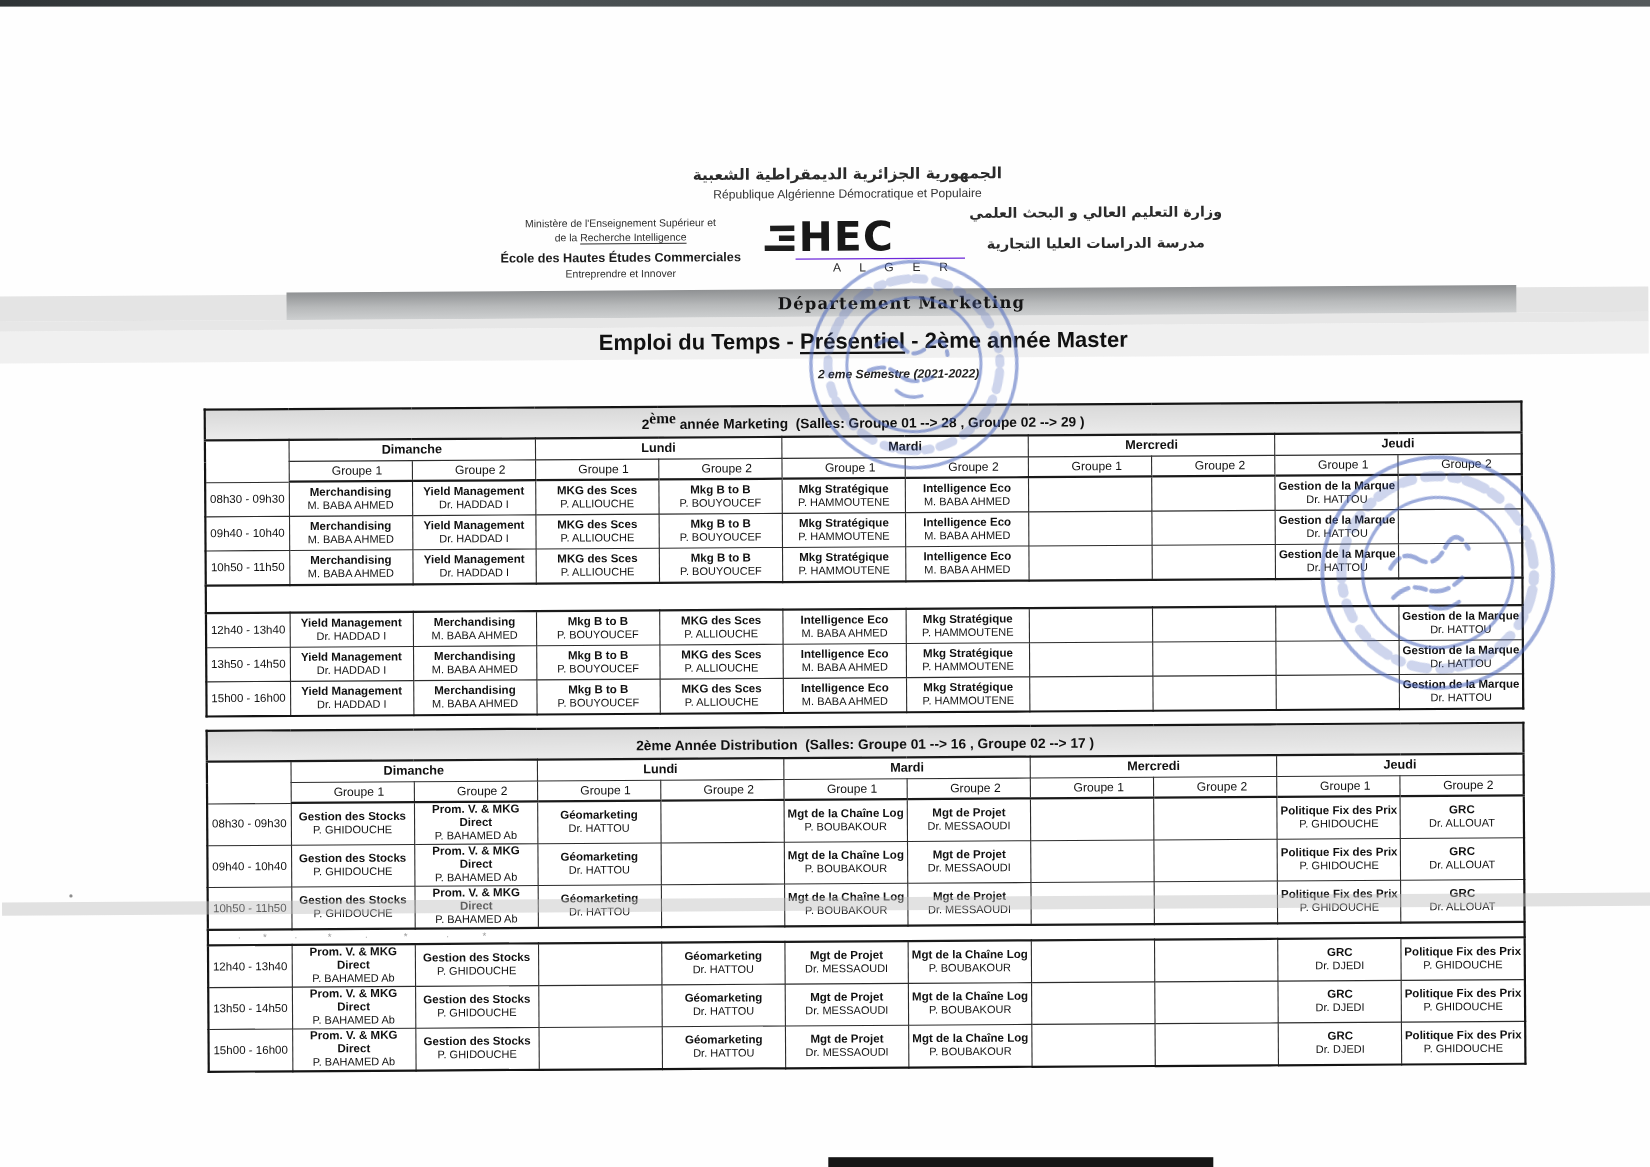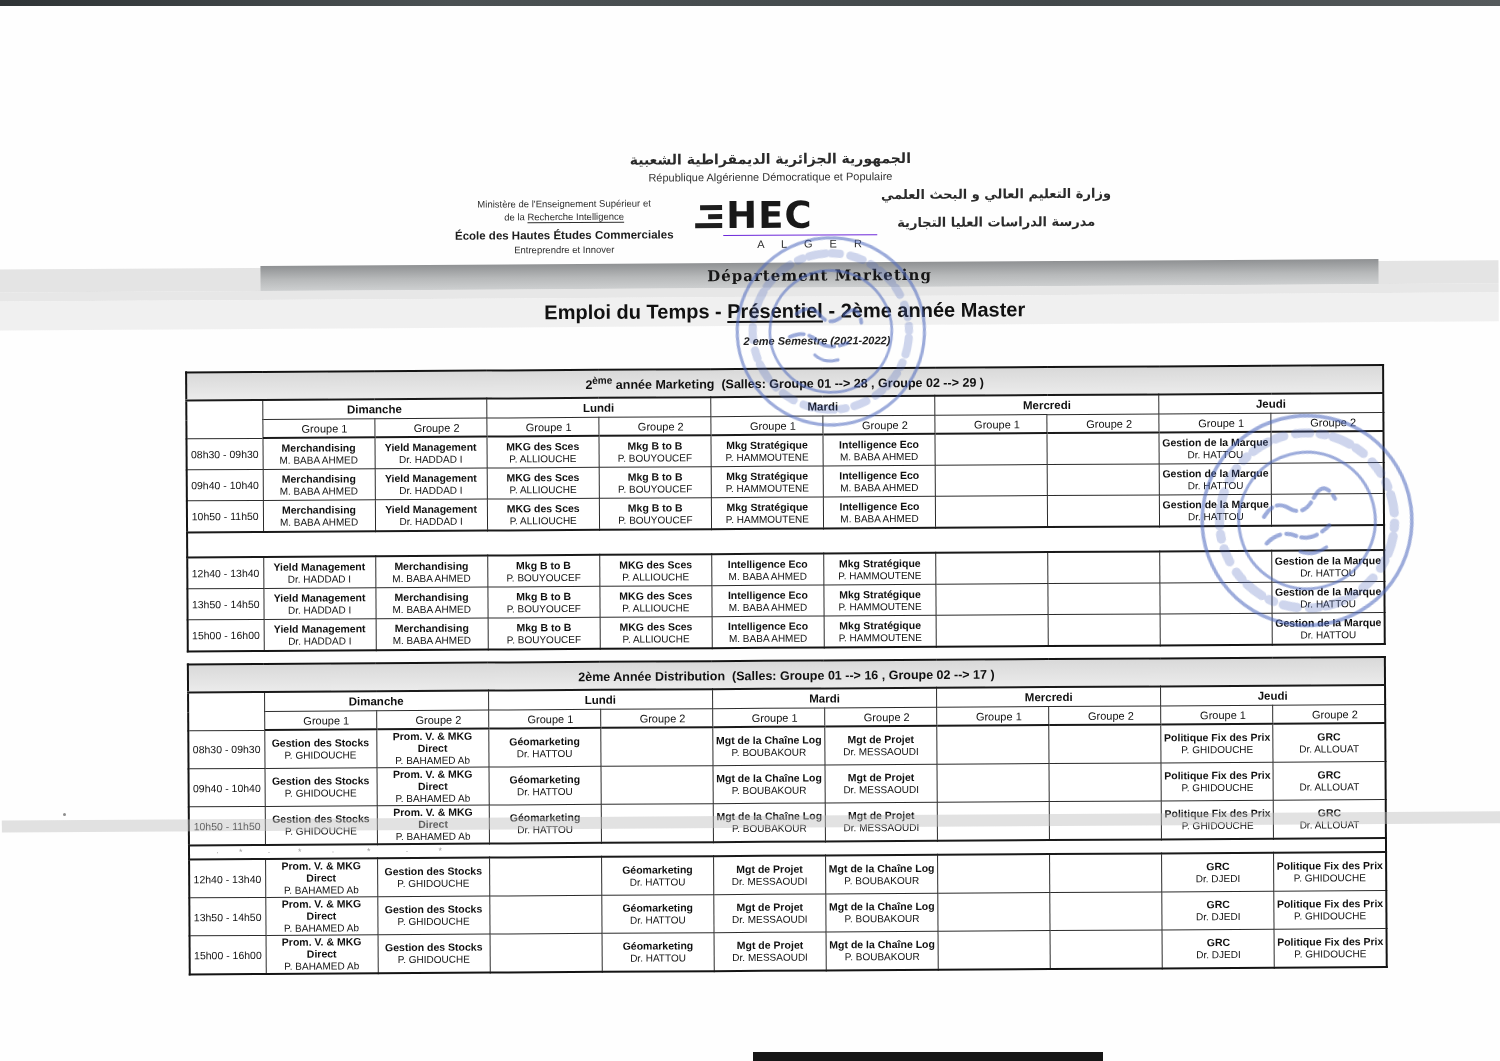--- a/index.html
+++ b/index.html
@@ -50,21 +50,21 @@
               font-size:20px;font-weight:bold;color:#111;}
   .main-title .emph{text-decoration:underline;text-underline-offset:3px;}
   .subtitle{position:absolute;left:0;top:335px;width:1636px;text-align:center;
             font-size:11px;font-weight:bold;font-style:italic;color:#222;}
 
   
   .tt{border-collapse:collapse;table-layout:fixed;width:1199px;background:#fff;border:2px solid #141414;}
   .tt td{border:1px solid #2c2c2c;text-align:center;vertical-align:middle;padding:0;overflow:hidden;color:#101010;}
   .tt .ttl{height:26px;background:linear-gradient(#d9d9d9,#ebebeb);font-weight:bold;font-size:12.5px;
            border-bottom:2px solid #1a1a1a;}
-  .tt .ttl sup{font-size:10px;}
+  .tt .ttl sup{font-size:14px;font-family:Liberation Serif, serif;}
   .tt .drow td{height:18px;font-weight:bold;font-size:11.5px;}
   .tt .grow td{height:17px;font-size:11px;border-bottom:2px solid #1a1a1a;padding-left:12px;}
   .tt .srow td{height:30px;}
   .tt .time-cell{font-size:10.5px;}
   .tt .course{font-weight:bold;font-size:10.5px;line-height:12px;}
   .tt .teacher{font-size:10px;line-height:12px;margin-top:1px;}
   .tt .gapcell{border-left:2px solid #141414;border-right:2px solid #141414;
                border-top:2px solid #1a1a1a;border-bottom:2px solid #1a1a1a;}
   .tt .gap-tall{height:23px;}
   .tt .gap-thin{height:12px;}

